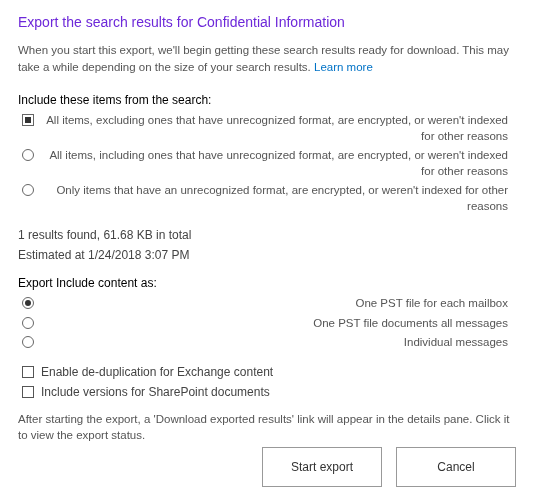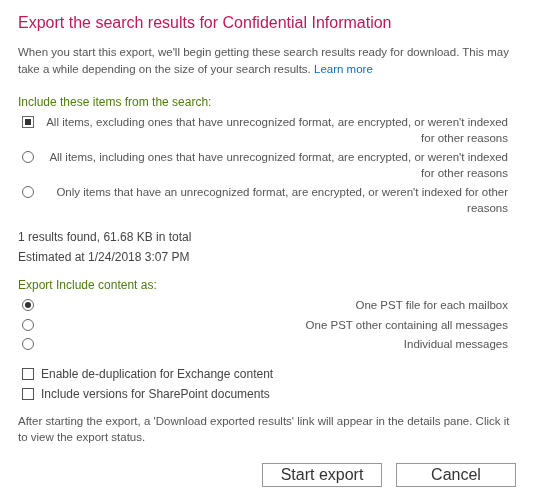--- a/index.html
+++ b/index.html
@@ -8,28 +8,28 @@
     font-family: "Segoe UI", Arial, sans-serif;
     font-size: 12px;
     color: #444;
     width: 534px;
     height: 501px;
     padding: 14px 18px 0 18px;
     background: #fff;
     position: relative;
   }
   h1 {
-    font-size: 16px;
+    font-size: 14px;
     font-weight: 400;
-    color: #be185d;
+    color: #6d28d9;
     margin: 0 0 12px 0;
   }
   .intro { line-height: 1.45; margin-bottom: 18px; font-size: 11.5px; color: #555; }
   .intro a { color: #0072c6; text-decoration: none; }
-  .section-label { margin: 6px 0 6px 0; font-size: 12px; color: #4d7c0f; }
+  .section-label { margin: 6px 0 6px 0; font-size: 12px; color: #000000; }
   .radio-group { margin: 0 0 14px 0; }
   .radio-row {
     display: flex;
     align-items: flex-start;
     gap: 7px;
     margin: 4px 0 4px 4px;
     font-size: 11.5px;
     line-height: 1.35;
     color: #555;
     text-align: right;
@@ -77,25 +77,25 @@
   }
   .button-bar {
     position:absolute;
     bottom: 14px;
     right: 18px;
     display:flex;
     gap: 14px;
   }
   .btn {
     min-width: 120px;
-    height: 24px;
+    height: 40px;
     border: 1px solid #999;
     background:#fff;
     font-family: inherit;
-    font-size: 16px;
+    font-size: 12px;
     color:#333;
     cursor:pointer;
     padding: 0 8px;
   }
 </style>
 </head>
 <body>
 
 <h1>Export the search results for Confidential Information</h1>
 
@@ -123,21 +123,21 @@
 <div class="stats" style="margin-top:6px;margin-bottom:14px">Estimated at 1/24/2018 3:07 PM</div>
 
 <div class="section-label">Export Include content as:</div>
 <div class="radio-group">
   <div class="radio-row">
     <span class="radio checked"></span>
     <span class="radio-label">One PST file for each mailbox</span>
   </div>
   <div class="radio-row">
     <span class="radio"></span>
-    <span class="radio-label">One PST other containing all messages</span>
+    <span class="radio-label">One PST file documents all messages</span>
   </div>
   <div class="radio-row">
     <span class="radio"></span>
     <span class="radio-label">Individual messages</span>
   </div>
 </div>
 
 <div class="cb-row">
   <span class="cb"></span>
   <span>Enable de-duplication for Exchange content</span>

